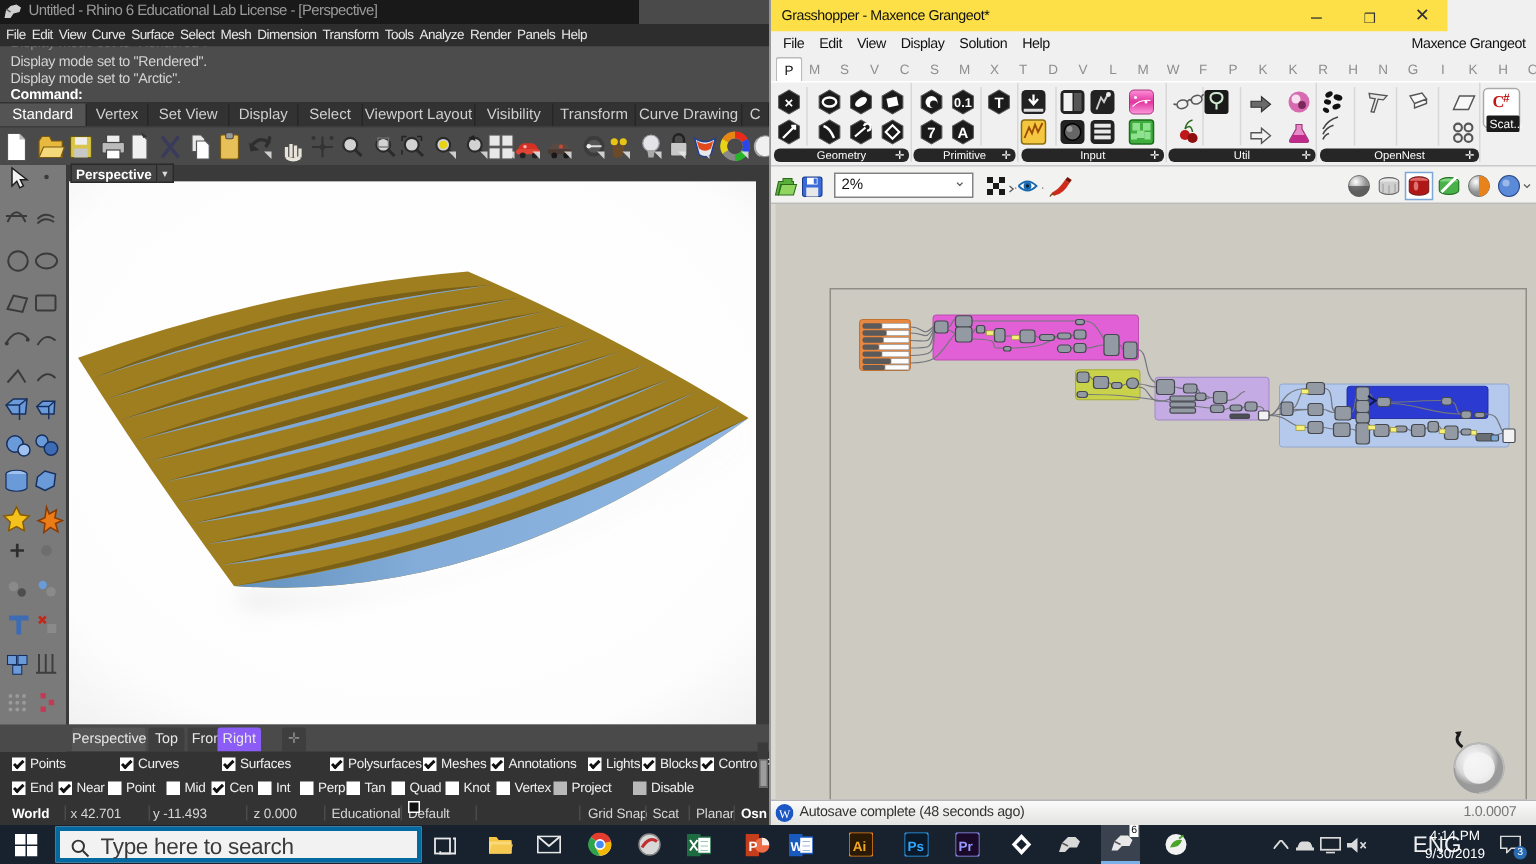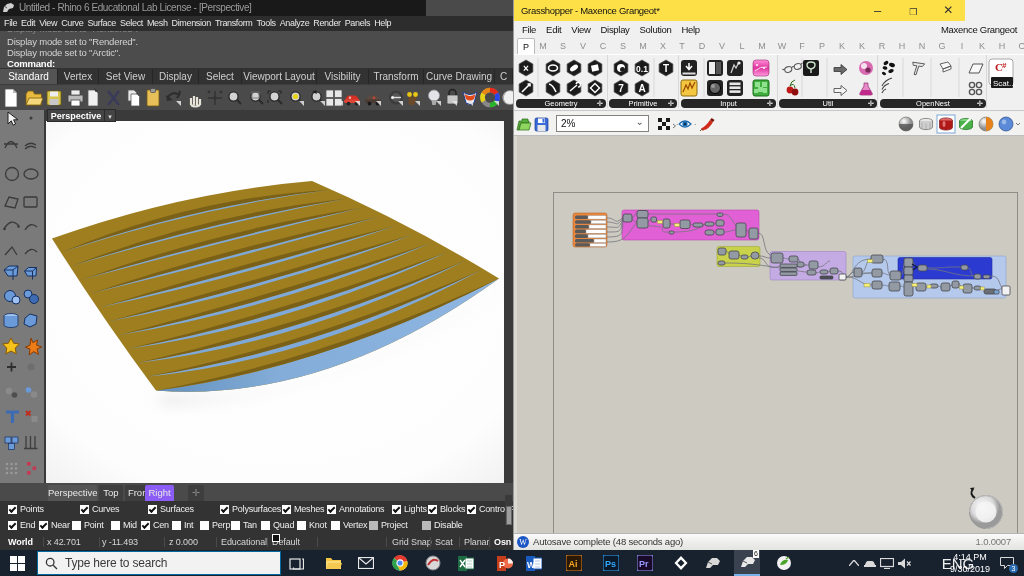--- a/index.html
+++ b/index.html
@@ -45,21 +45,21 @@
 #ghtb{left:0;top:54px;width:511px;height:57px;background:#f0f0f0;border-top:1px solid #fff;border-bottom:1px solid #c9c9c9}
 .glabel{position:absolute;height:9px;background:#262626;border-radius:4px;color:#fff;font-size:7.5px;line-height:9px;text-align:center}
 .glabel i{position:absolute;right:3px;top:0;font-style:normal}
 #ghrow2{left:0;top:112px;width:511px;height:24px;background:#f2f2f1;border-bottom:1px solid #bdbdbd}
 #ghcombo{left:42px;top:3px;width:93px;height:17px;background:#fff;border:1px solid #828282;font-size:10px;line-height:15px;color:#111;padding-left:4px;position:absolute}
 #ghcombo:after{content:"⌄";position:absolute;right:4px;top:-2px;color:#555}
 #ghcanvas{left:0;top:136px;width:511px;height:397px;background:#cdcac2}
 #ghstatus{left:0;top:533px;width:511px;height:17px;background:linear-gradient(#fafafa,#e3e3e0);border-top:1px solid #b5b5b5;font-size:9.5px;letter-spacing:-0.2px;color:#333;line-height:16px}
 
 #taskbar{left:0;top:550px;width:1024px;height:26px;background:#18222f}
-#tsearch{left:37px;top:551px;width:244px;height:24px;background:#f2f2f2;border:1px solid #0369a1;color:#3a3a3a;font-size:12px;letter-spacing:-0.2px;line-height:22px}
+#tsearch{left:37px;top:551px;width:244px;height:24px;background:#f2f2f2;border:3px solid #0369a1;color:#3a3a3a;font-size:15px;letter-spacing:-0.2px;line-height:22px}
 .ticon{position:absolute;top:550px;width:26px;height:26px;display:flex;align-items:center;justify-content:center}
 #ttime{position:absolute;right:34px;top:551px;color:#fff;font-size:9px;text-align:center;line-height:12px}
 </style></head>
 <body>
 <div id="stage">
 
 <div id="rhino" class="abs">
  <div id="rtitle" class="abs">
   <svg class="abs" style="left:2px;top:2px" width="13" height="12" viewBox="0 0 13 12">
           <path d="M1 10 L2 5 L5 2 L9 1 L12 3 L11 6 L7 7 L5 10 Z" fill="#cfcfcf"></path>

